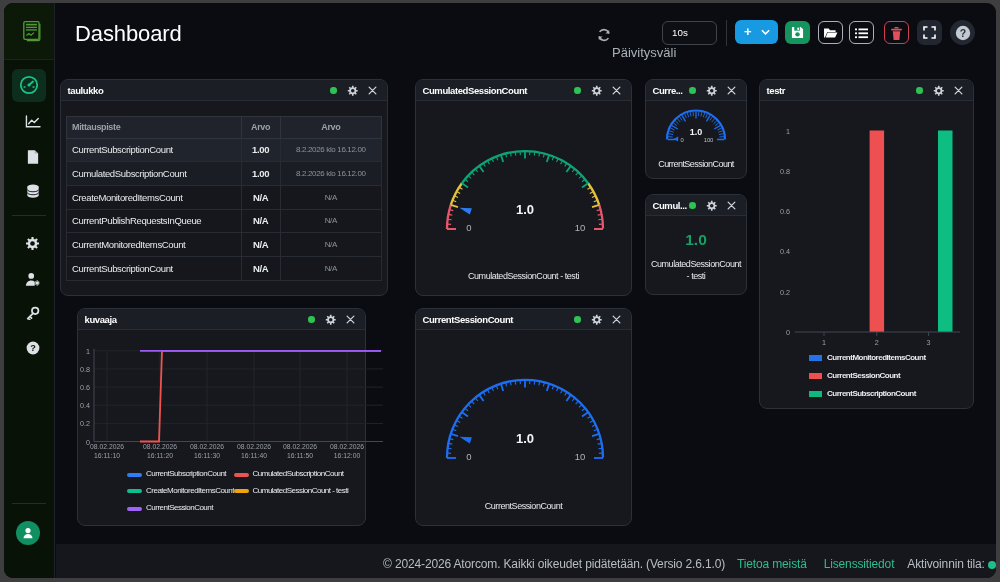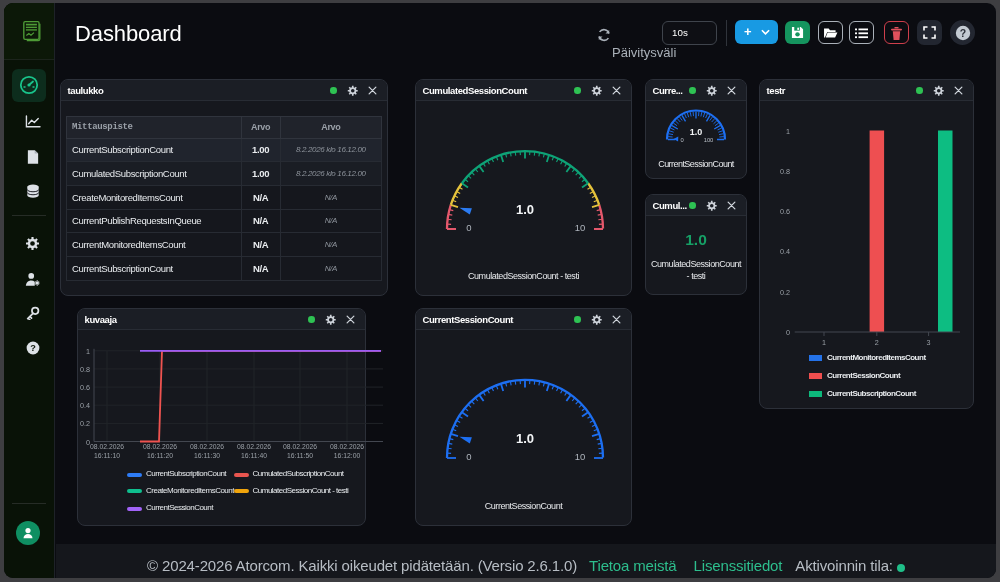--- a/index.html
+++ b/index.html
@@ -9,29 +9,29 @@
 .sdiv { position:absolute; left:8px; width:34px; border-top:1px solid #262c26; }
 .avatar { position:absolute; left:12px; top:518px; width:24px; height:24px; border-radius:50%; background:#0f8f62; }
 h1 { position:absolute; font-size:22px; font-weight:normal; color:#fff; letter-spacing:-0.1px; }
 .panel { position:absolute; background:#16181e; border:1px solid #2c3039; border-radius:8px; }
 .ph { position:absolute; left:0; top:0; right:0; height:21px; background:#1b1e25; border-bottom:1px solid #282c34; border-radius:7px 7px 0 0; }
 .pt { position:absolute; left:6.5px; top:5px; font-size:9.5px; font-weight:bold; color:#fff; white-space:nowrap; letter-spacing:-0.4px; }
 .hic { position:absolute; right:10px; top:0; height:21px; display:flex; align-items:center; gap:10px; }
 .dot { width:6.5px; height:6.5px; border-radius:50%; background:#2ec253; }
 .ptitle-b { position:absolute; left:0; right:0; text-align:center; font-size:9px; color:#e8eaed; letter-spacing:-0.45px; white-space:nowrap; }
 .footer { position:absolute; left:52px; top:541px; width:940px; height:34px; background:#15171c; }
-.ftext { position:absolute; top:13px; width:100%; text-align:center; font-size:15px; color:#b7bdc4; letter-spacing:-0.15px; }
+.ftext { position:absolute; top:13px; width:100%; text-align:right; font-size:12px; color:#b7bdc4; letter-spacing:-0.15px; }
 .ftext .lnk { color:#2dbe8d; }
 table.t { border-collapse:collapse; position:absolute; left:5px; top:36px; width:316px; font-size:9.5px; letter-spacing:-0.35px; }
 table.t th { background:#20232b; color:#9aa0a8; font-size:9px; font-weight:bold; height:21.5px; border:1px solid #30343d; }
 table.t td { height:23.7px; border:1px solid #272b33; color:#e9ecef; padding:0; white-space:nowrap; }
 table.t td.n { padding-left:5px; }
 table.t td.v { text-align:center; font-weight:bold; }
-table.t td.d { text-align:center; font-style:italic; color:#8d939b; font-size:8px; }
-table.t th.n { text-align:left; padding-left:5px;font-family:Liberation Mono, monospace; }
+table.t td.d { text-align:center; color:#8d939b; font-size:8px; }
+table.t th.n { text-align:left; padding-left:5px; }
 .r1 td { background:#20242d; border-color:#3d434e; }
 .r2 td { background:#1a1d24; }
 .r3 td { background:#15171d; }
 .leg-line { position:absolute; height:4px; width:15px; border-radius:2px; }
 .leg-txt { position:absolute; font-size:8px; color:#e9ecef; white-space:nowrap; letter-spacing:-0.5px; }
 .leg-sq { position:absolute; width:13px; height:6px; }
 .leg-txt2 { position:absolute; font-size:8px; font-weight:bold; color:#e9ecef; white-space:nowrap; letter-spacing:-0.5px; }
 </style></head><body>
 <div class="win">
 

